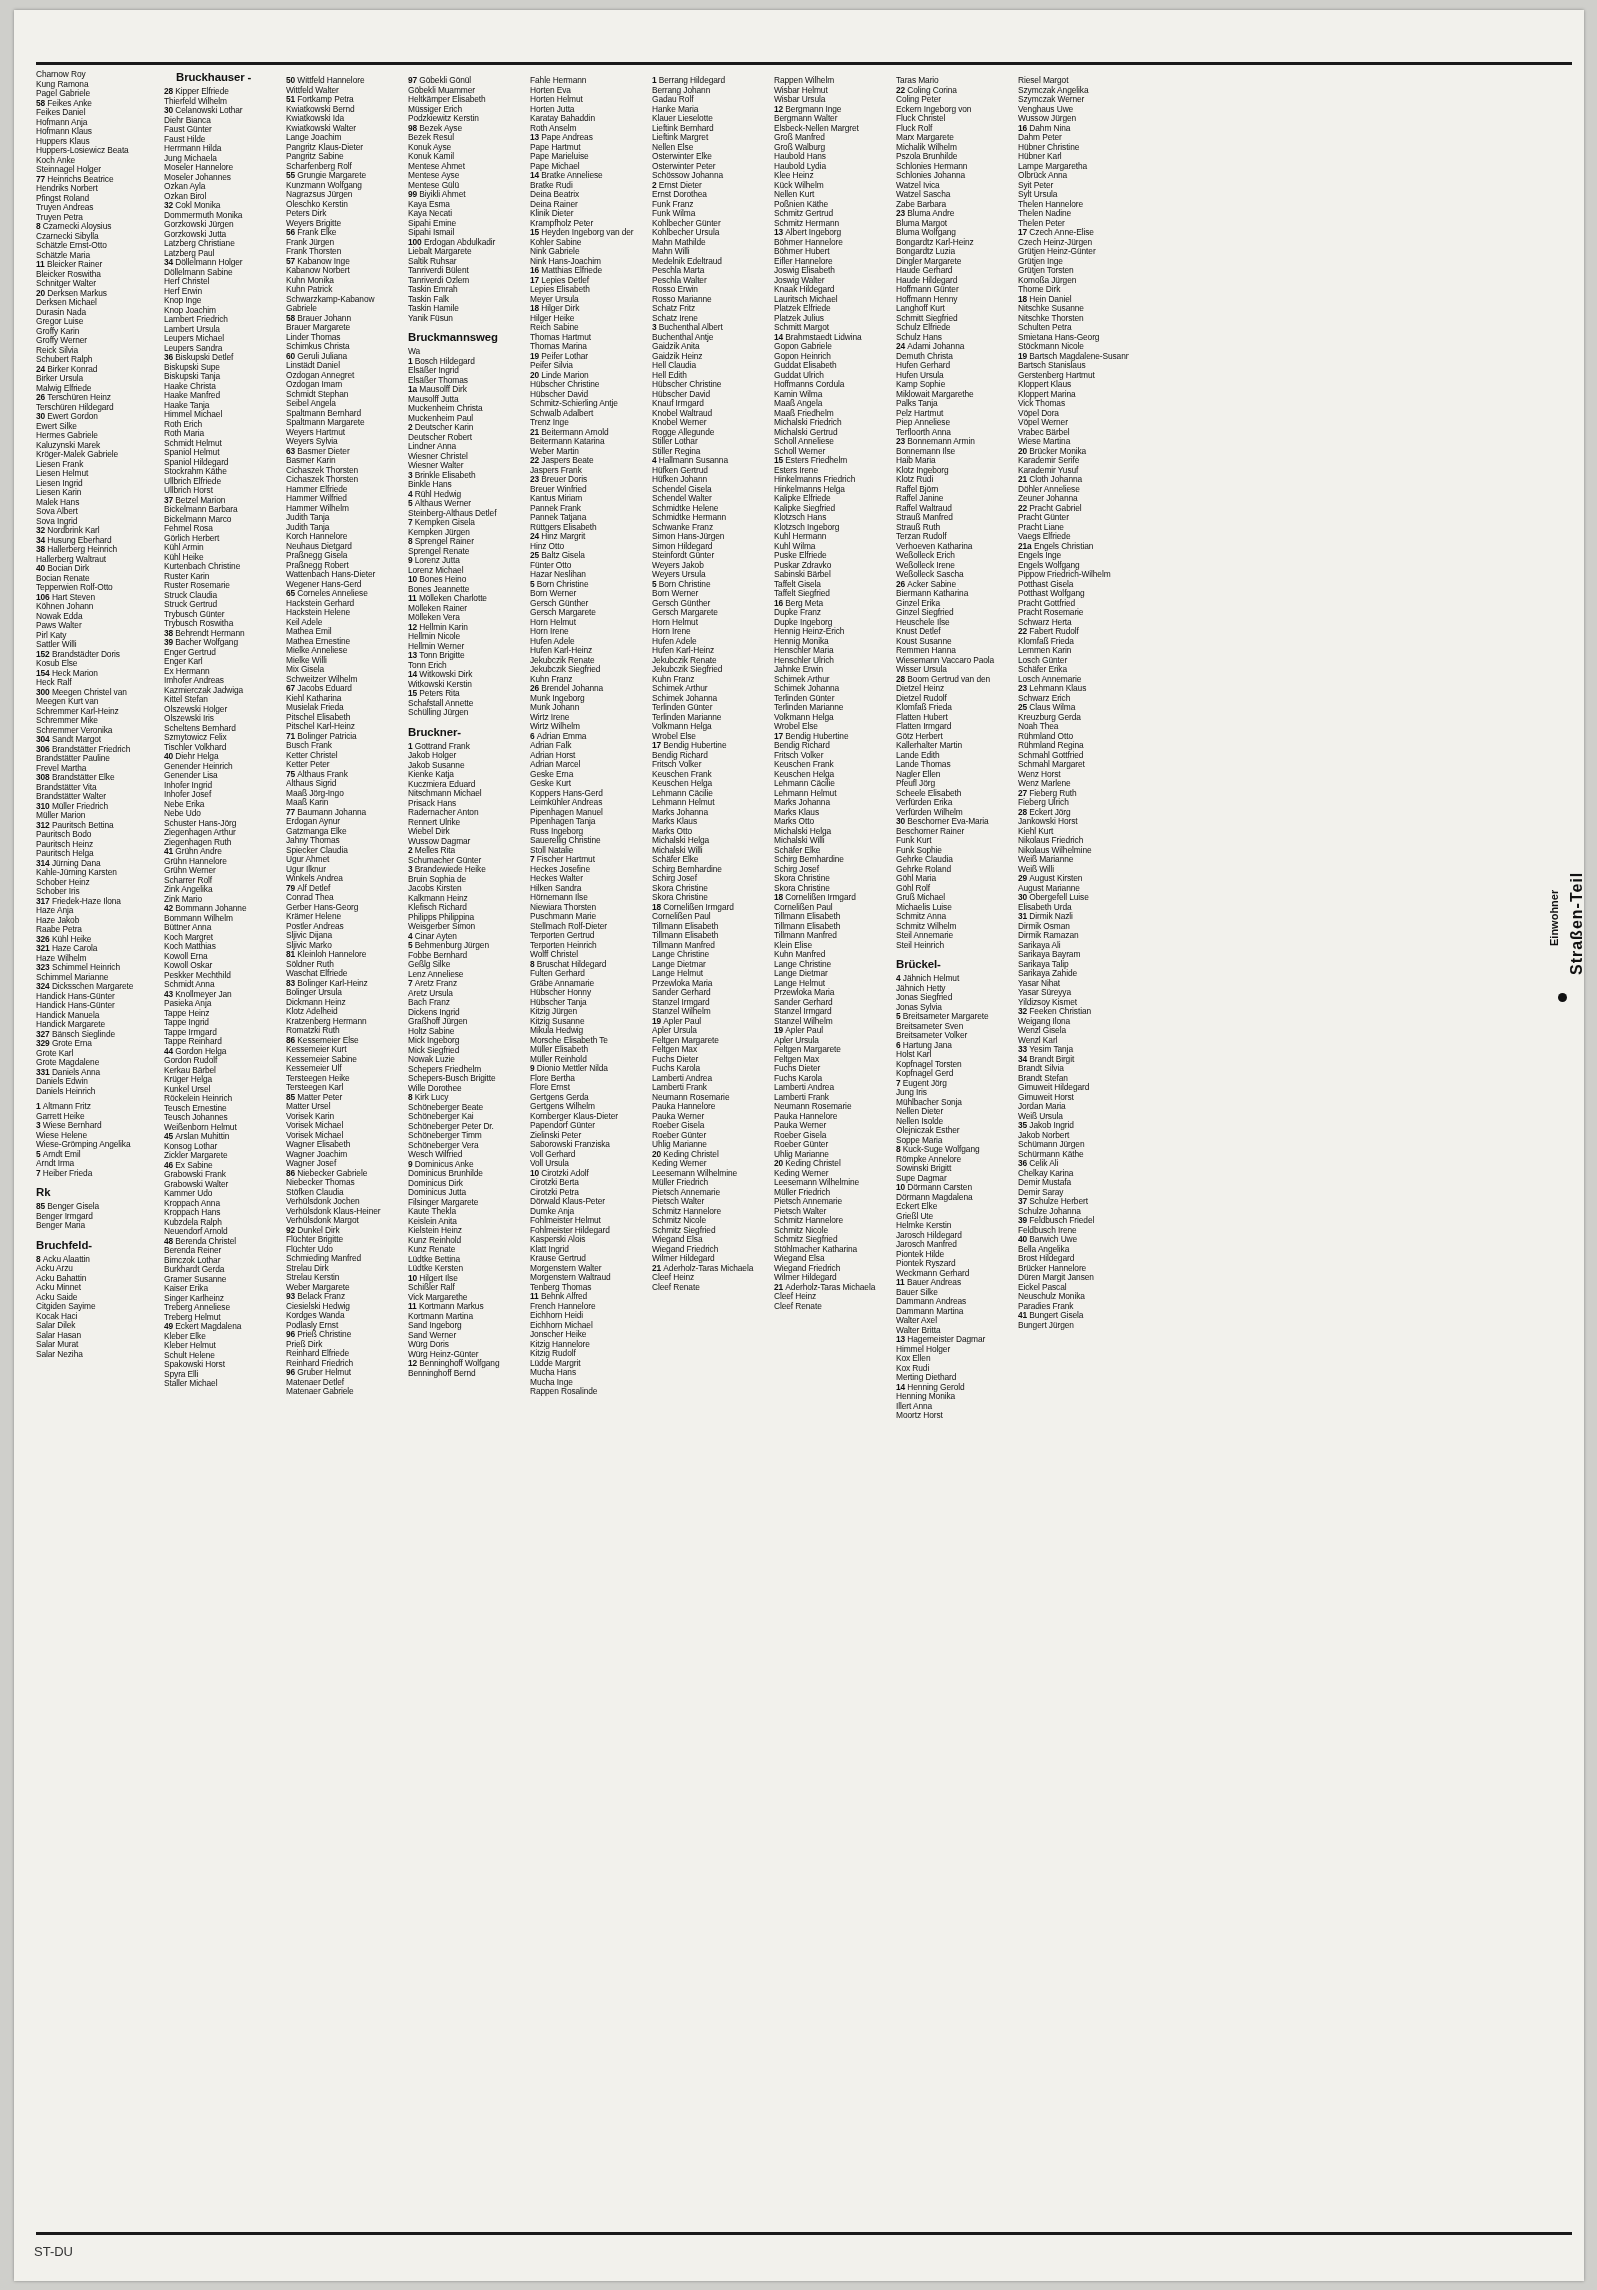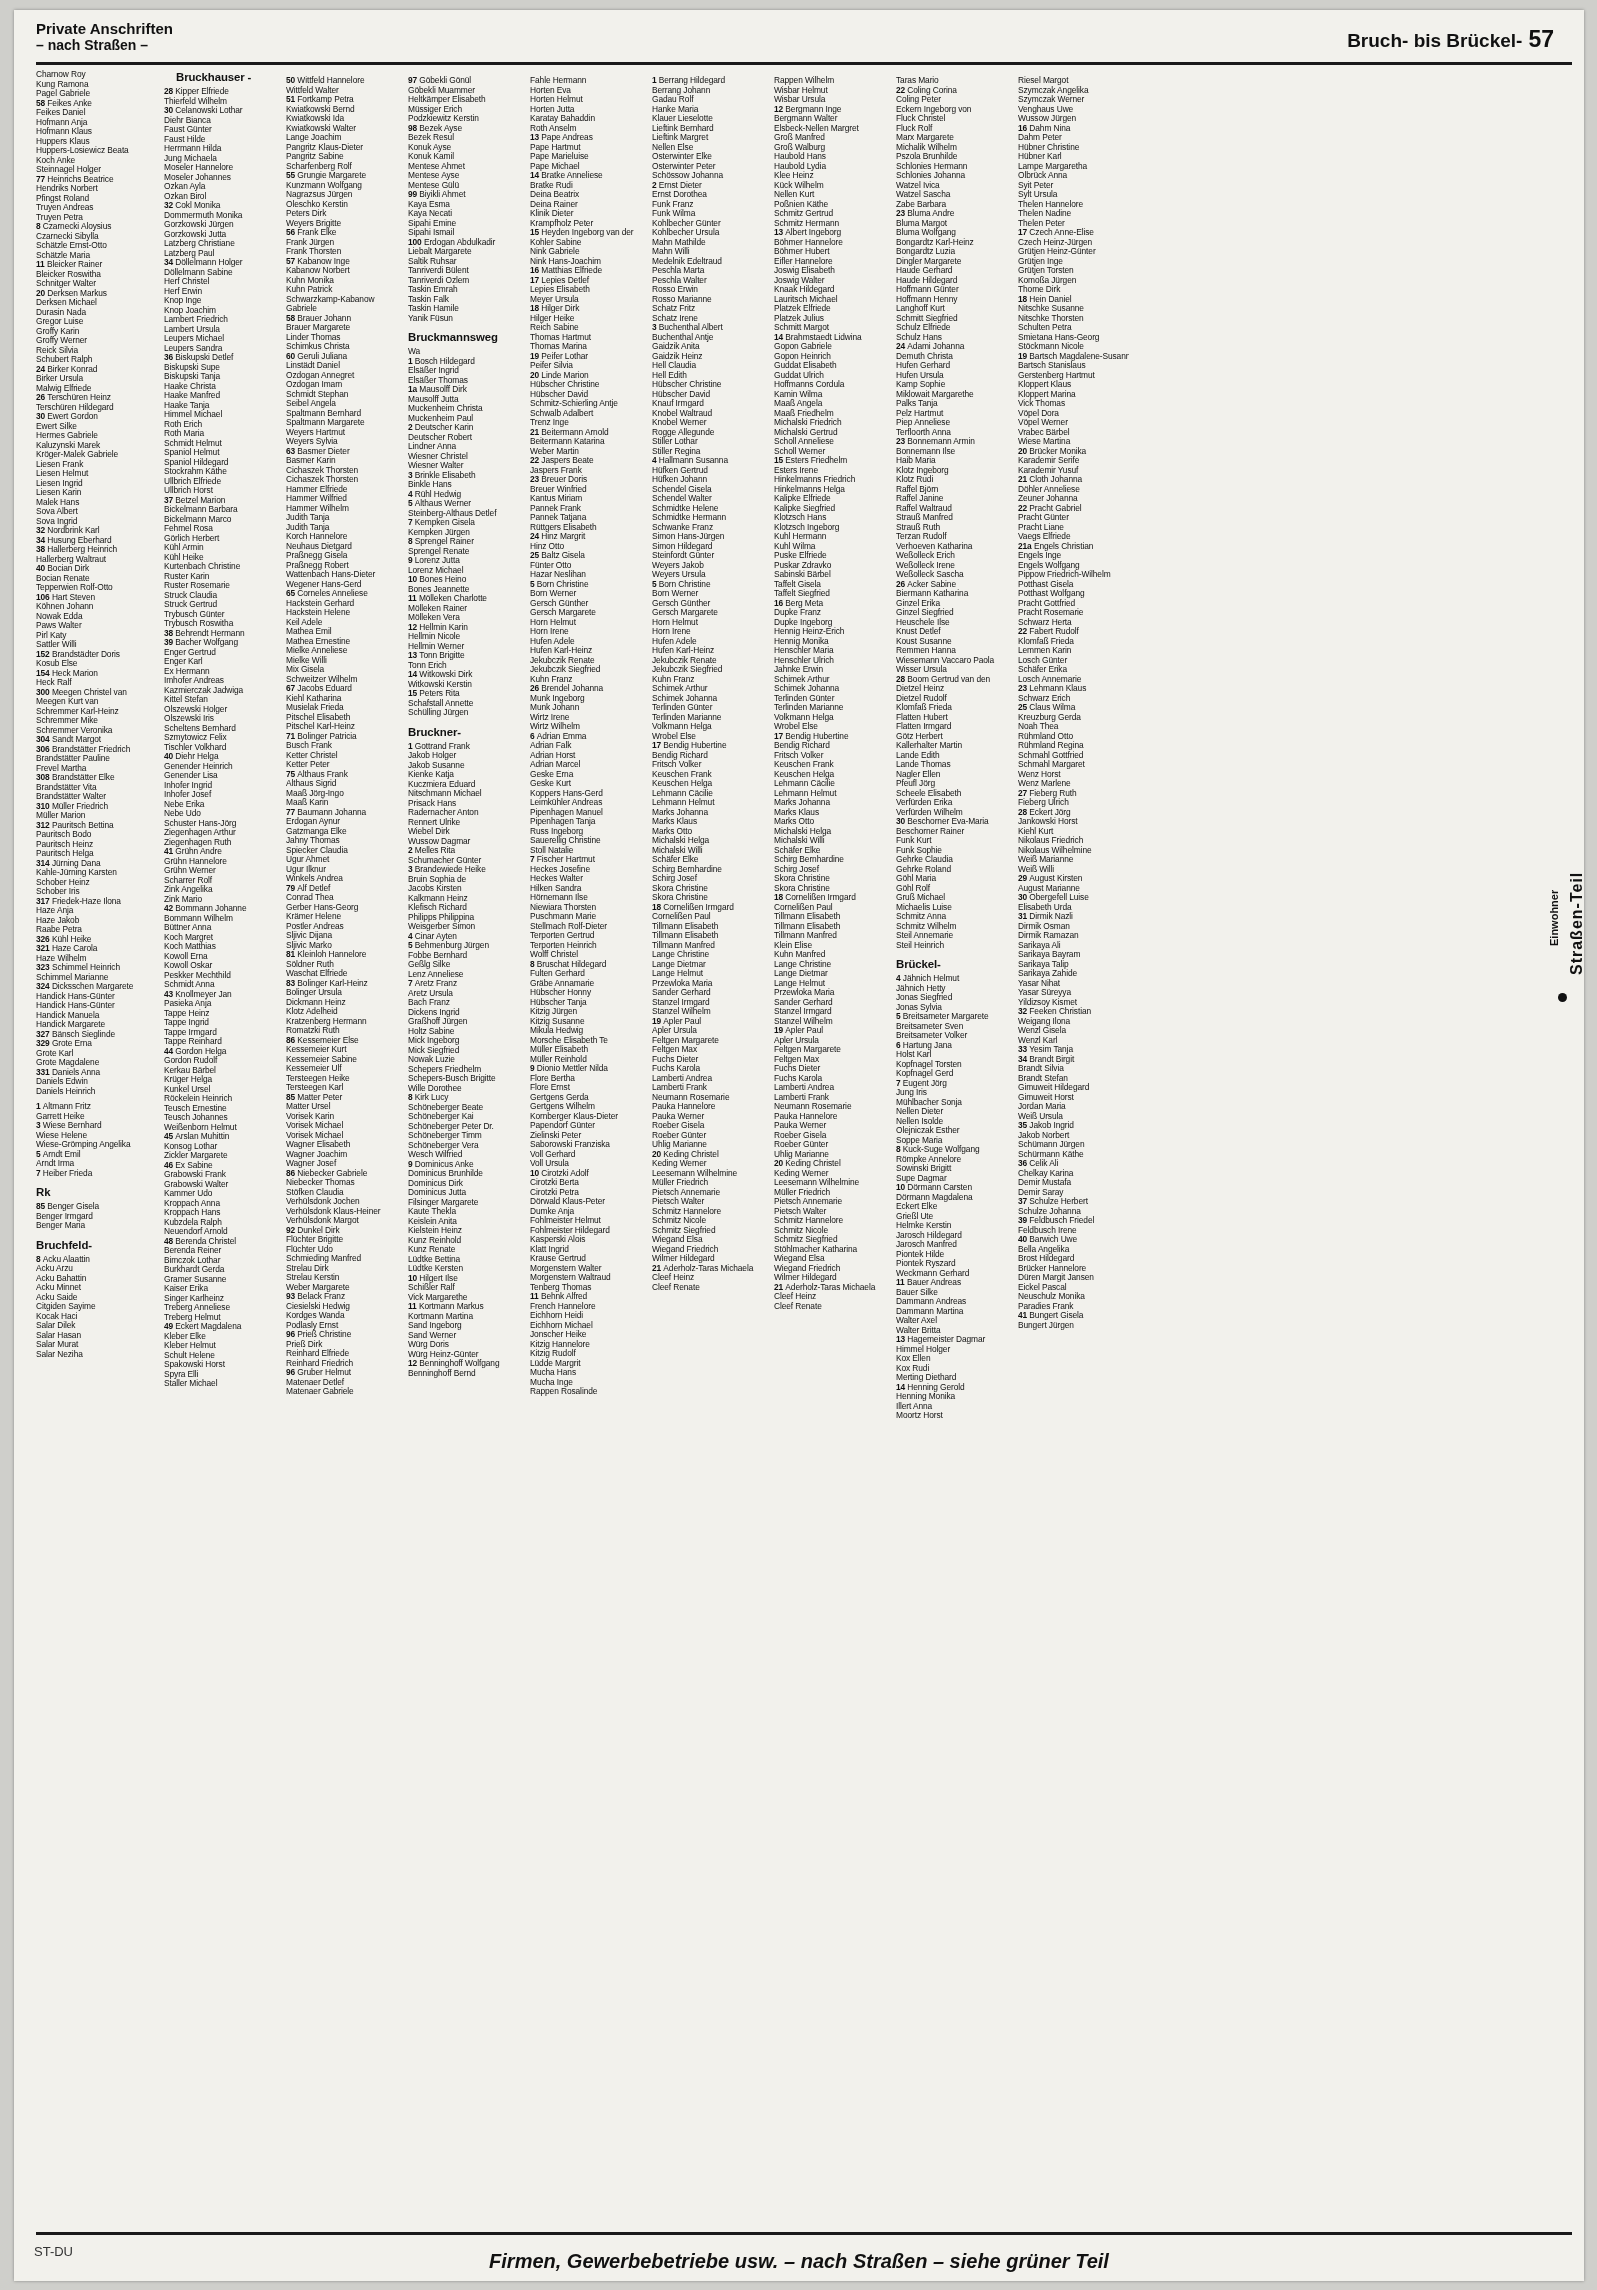--- a/index.html
+++ b/index.html
@@ -111,29 +111,20 @@
   #stdu {
     position: absolute; left: 20px; bottom: 22px;
     font-size: 13px; color: #333;
   }
 </style>
 </head>
 <body>
 
 <div id="page">
 
-  <div id="header">
-    <div id="hdr-left">
-      <div>Private Anschriften</div>
-      <div class="l2">– nach Straßen –</div>
-    </div>
-    <div id="hdr-right">
-      <span>Bruch- bis Brückel-</span><span class="pageno">57</span>
-    </div>
-  </div>
   <div id="hdr-rule"></div>
 
   <div id="cols">
       <div class="col wide">
         <div class="entry">Charnow Roy</div>
         <div class="entry">Kung Ramona</div>
         <div class="entry">Pagel Gabriele</div>
         <div class="entry"><b>58 </b>Feikes Anke</div>
         <div class="entry">Feikes Daniel</div>
         <div class="entry">Hofmann Anja</div>
@@ -1371,16 +1362,15 @@
     </div>
 
   <div id="sidetab">
     <div class="vt small">Einwohner</div>
     <div class="vt big">Straßen-Teil</div>
     <div class="dot"></div>
   </div>
 
   <div id="footer-rule"></div>
   <div id="stdu">ST-DU</div>
-  <div id="footer">Firmen, Gewerbebetriebe usw.  – nach Straßen – siehe grüner Teil</div>
 
 </div>
 
 
 </body></html>

